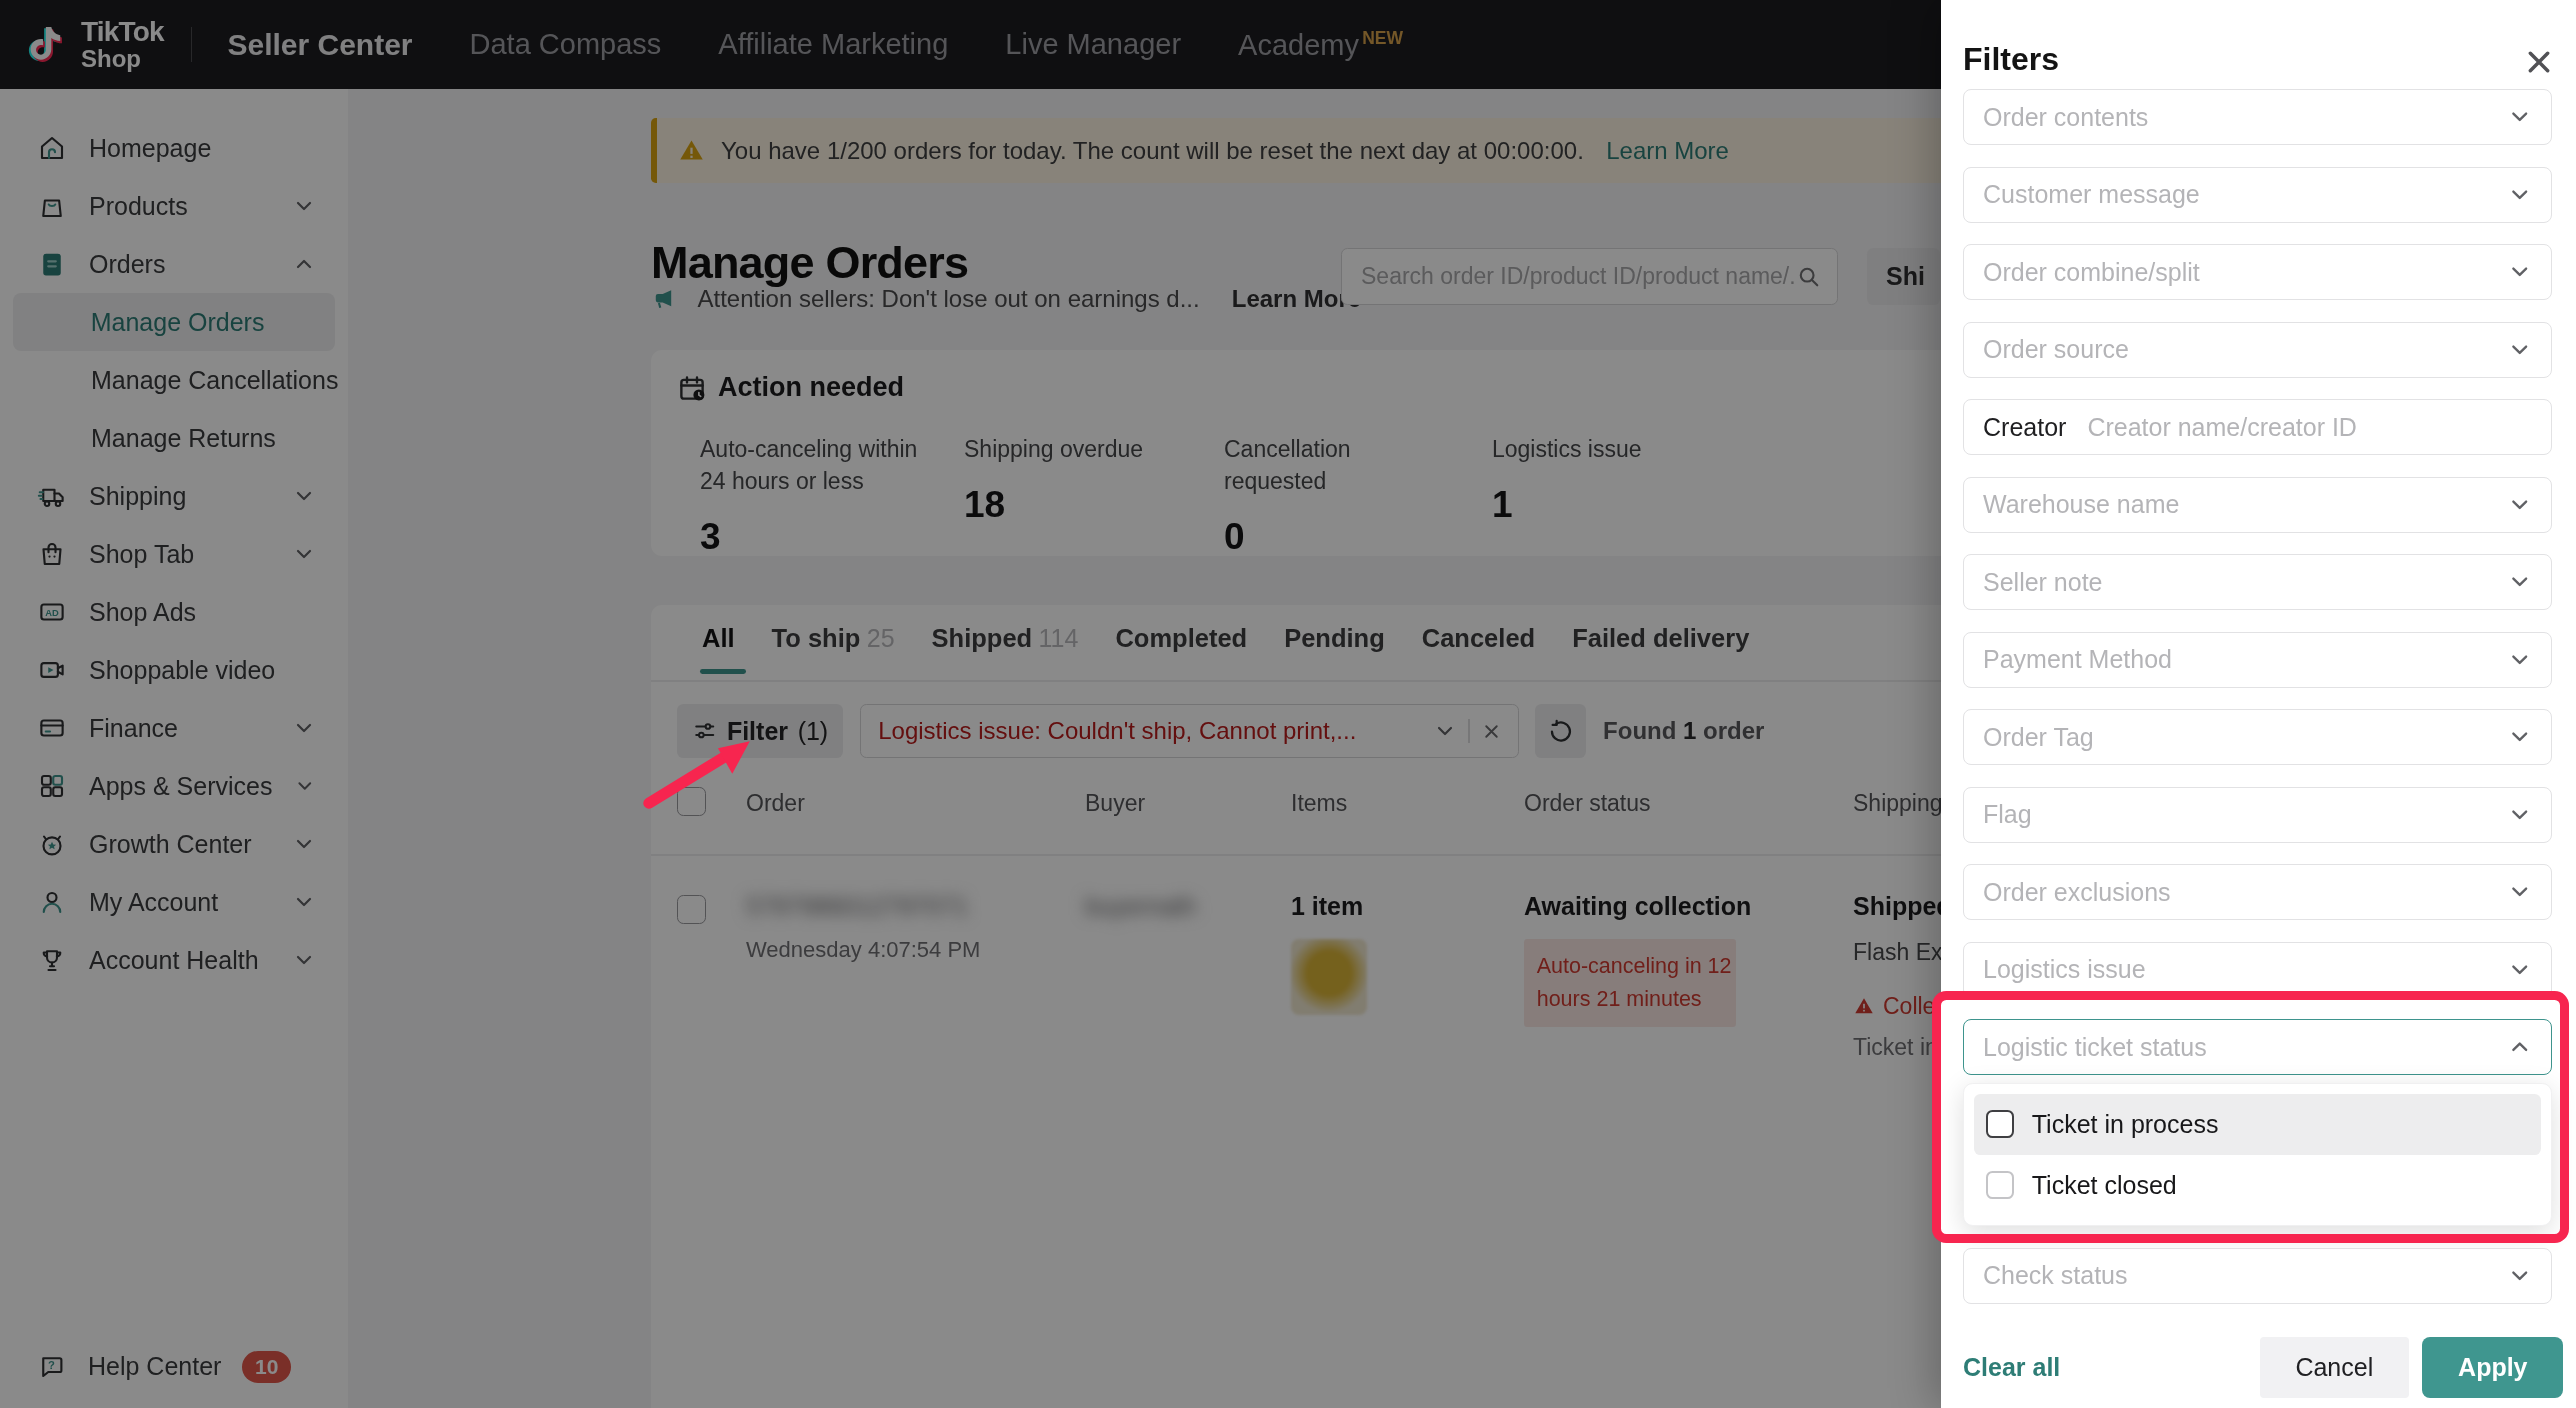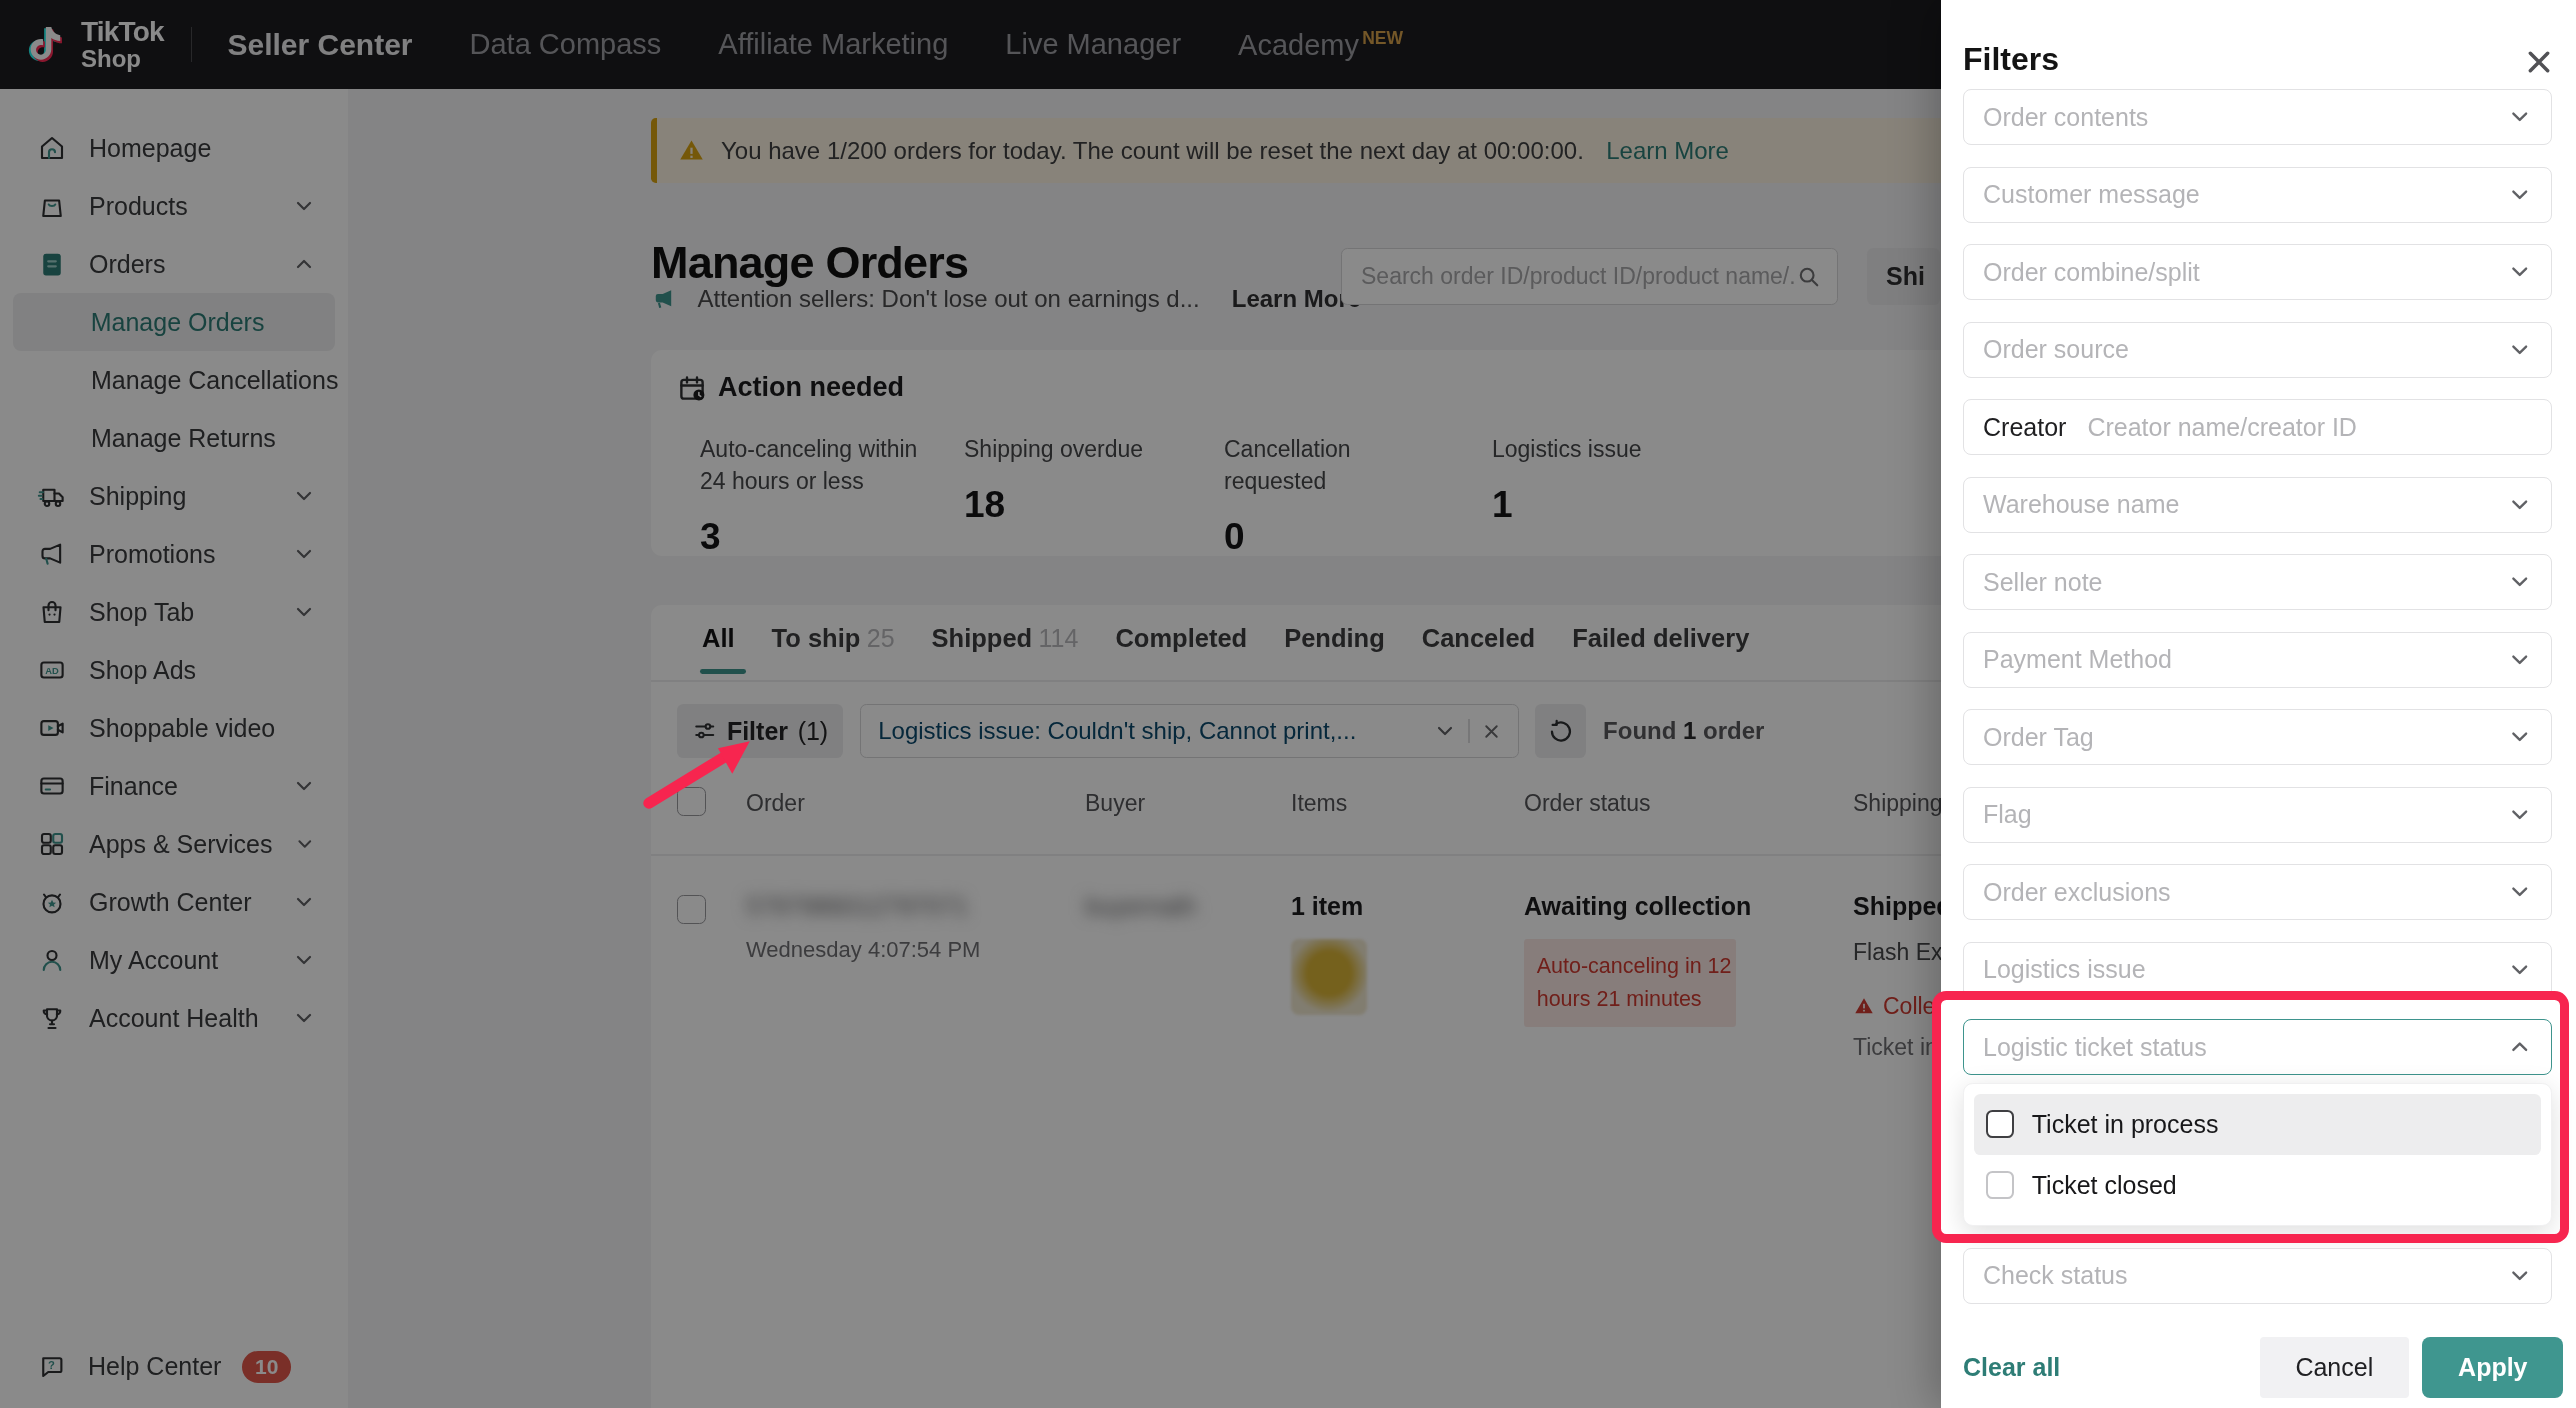--- a/index.html
+++ b/index.html
@@ -61,21 +61,21 @@
   .tab{font-size:25.5px;font-weight:600;color:#3d3e40;position:relative;padding-bottom:21px;white-space:nowrap;}
   .tab .t-count{font-size:25px;font-weight:500;color:#b9b9bc;margin-left:6.4px;}
   .tab.active{color:#141415;}
   .tab.active .t-under{position:absolute;left:-1.6px;bottom:0;width:46px;height:4.8px;border-radius:2.4px;background:#3e948d;}
   .tabs-border{position:absolute;left:0;right:0;top:75px;height:1.6px;background:#ececee;}
   .filter-row{position:absolute;left:26px;top:99px;right:0;display:flex;align-items:center;gap:16.7px;}
   .filter-btn{width:166px;height:54px;background:#ededef;border-radius:6.4px;display:flex;align-items:center;justify-content:center;gap:9.6px;
     font-size:25px;font-weight:600;color:#232325;flex:0 0 auto;}
   .chip{width:659px;height:54px;border:1.6px solid #d6d6d8;background:#fff;border-radius:6.4px;display:flex;align-items:center;
     padding:0 16px 0 17.5px;box-sizing:border-box;flex:0 0 auto;}
-  .chip-label{flex:1;font-size:24px;color:#0c4a6e;white-space:nowrap;overflow:hidden;}
+  .chip-label{flex:1;font-size:24px;color:#b91c1c;white-space:nowrap;overflow:hidden;}
   .chip-sep{width:1.6px;height:24px;background:#dcdcde;margin:0 11px;}
   .reset-btn{width:51px;height:54px;background:#ededef;border-radius:6.4px;display:flex;align-items:center;justify-content:center;flex:0 0 auto;}
   .found{font-size:24px;color:#5a5a5d;white-space:nowrap;font-weight:bold;}
   .found b{color:#2b2b2e;}
   .spacer{flex:1;}
   .page-btn{width:104px;height:54px;background:#ededef;border-radius:6.4px;font-size:25px;color:#2f2f31;
     display:flex;align-items:center;padding-left:37px;box-sizing:border-box;flex:0 0 auto;}
   .grid{display:grid;grid-template-columns:69px 339px 206px 233px 329px 1fr;align-items:start;}
   .thead{position:absolute;left:26px;right:0;top:185px;font-size:23px;color:#55565a;}
   .thead .cb{margin-top:-3.2px;}
@@ -204,32 +204,20 @@
           </svg>
         </span>
         <span class="lbl">Shipping</span>
         <svg class="chev " viewBox="0 0 24 24">
           <path d="M6 9l6 6 6-6"></path>
         </svg>
       </div>
       <div class="side-item">
         <span class="s-icon">
           <svg viewBox="0 0 24 24">
-            <path class="icon-stroke" d="M18.5 4.5v14.4l-8-3.4H6.4a2 2 0 0 1-2-2v-3.6a2 2 0 0 1 2-2h4.1z"></path>
-            <path d="M7.4 15.8l1.1 4" class="icon-stroke" style="stroke:#3e948d"></path>
-          </svg>
-        </span>
-        <span class="lbl">Promotions</span>
-        <svg class="chev " viewBox="0 0 24 24">
-          <path d="M6 9l6 6 6-6"></path>
-        </svg>
-      </div>
-      <div class="side-item">
-        <span class="s-icon">
-          <svg viewBox="0 0 24 24">
             <path class="icon-stroke" d="M5.2 8.2h13.6L17.8 20H6.2z"></path>
             <path class="icon-stroke" d="M9.2 10.6V6.8a2.8 2.8 0 0 1 5.6 0v3.8"></path>
             <circle cx="10" cy="14" r="0.9" fill="#2f3033"></circle>
             <circle cx="14" cy="14" r="0.9" fill="#2f3033"></circle>
           </svg>
         </span>
         <span class="lbl">Shop Tab</span>
         <svg class="chev " viewBox="0 0 24 24">
           <path d="M6 9l6 6 6-6"></path>
         </svg>

